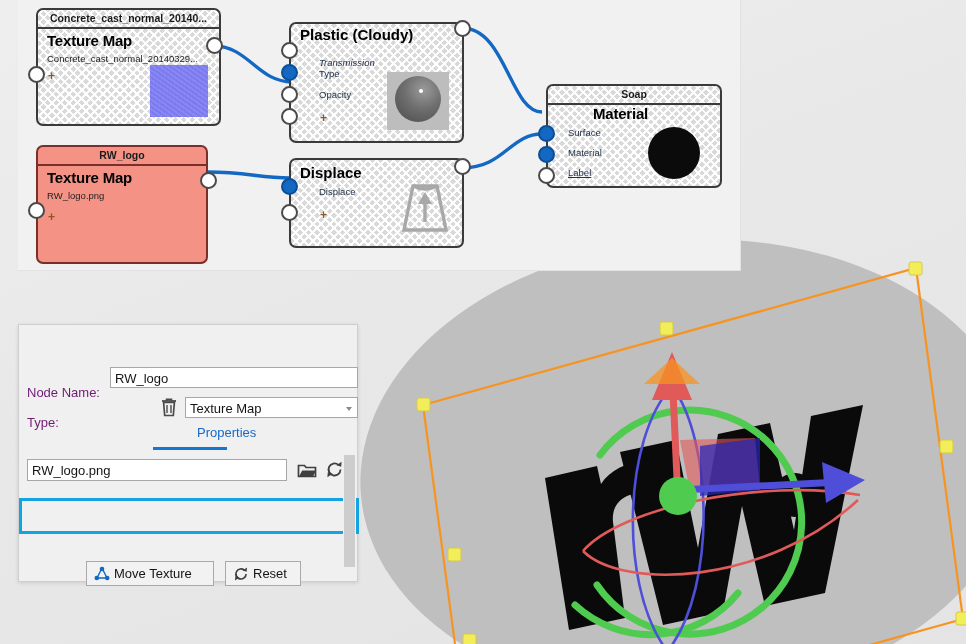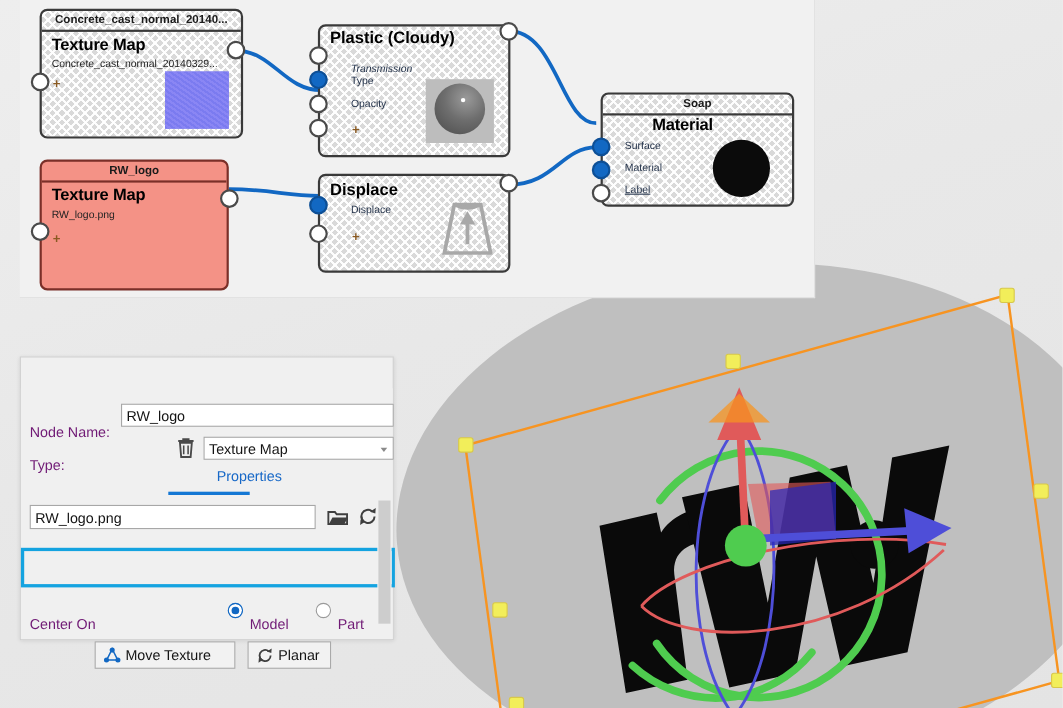--- a/index.html
+++ b/index.html
@@ -294,50 +294,43 @@
           <path d="M15.5,9.5 a6,6 0 1,1 -2.1,-4.6" fill="none" stroke="#3f3f3f" stroke-width="1.8"></path>
           <polygon points="16.6,1.8 16.2,6.8 11.4,5.2" fill="#3f3f3f"></polygon>
           <path d="M3.5,9.5 a6,6 0 0,0 2.1,4.6" fill="none" stroke="#3f3f3f" stroke-width="1.8"></path>
           <polygon points="2.4,17.2 2.8,12.2 7.6,13.8" fill="#3f3f3f"></polygon>
         </svg>
       </div>
     </div>
 
     <div id="highlight"></div>
 
-    <div class="row" style="top:185px;">
-      <div class="lbl" style="left:8px;">Center On</div>
-      <div class="radio on" style="left:188px;"></div>
-      <div class="lbl" style="left:208px;">Model</div>
-      <div class="radio" style="left:268px;"></div>
-      <div class="lbl" style="left:288px;">Part</div>
-    </div>
-
-    <div class="row" style="top:230px;">
+
+    <div class="row" style="top:208px;">
       <div class="btn" style="left:67px;width:128px;">
         <span style="display:flex;">
           <svg width="16" height="15" viewBox="0 0 16 15">
             <path d="M8,2 L13,12 L3,12 Z" fill="none" stroke="#1268c3" stroke-width="1.4"></path>
             <circle cx="8" cy="3" r="2.3" fill="#1268c3"></circle>
             <circle cx="2.8" cy="12" r="2.3" fill="#1268c3"></circle>
             <circle cx="13.2" cy="12" r="2.3" fill="#1268c3"></circle>
           </svg>
         </span>
         <span>Move Texture</span>
       </div>
       <div class="btn" style="left:206px;width:76px;">
         <span style="display:flex;">
           <svg width="16" height="16" viewBox="0 0 19 19">
             <path d="M15.5,9.5 a6,6 0 1,1 -2.1,-4.6" fill="none" stroke="#3f3f3f" stroke-width="1.9"></path>
             <polygon points="16.6,1.8 16.2,6.8 11.4,5.2" fill="#3f3f3f"></polygon>
             <path d="M3.5,9.5 a6,6 0 0,0 2.1,4.6" fill="none" stroke="#3f3f3f" stroke-width="1.9"></path>
             <polygon points="2.4,17.2 2.8,12.2 7.6,13.8" fill="#3f3f3f"></polygon>
           </svg>
         </span>
-        <span>Planar</span>
+        <span>Reset</span>
       </div>
     </div>
 
     <div id="dlg-scroll">
       <div class="thumbbar"></div>
     </div>
 
   </div>
 </div>
 

